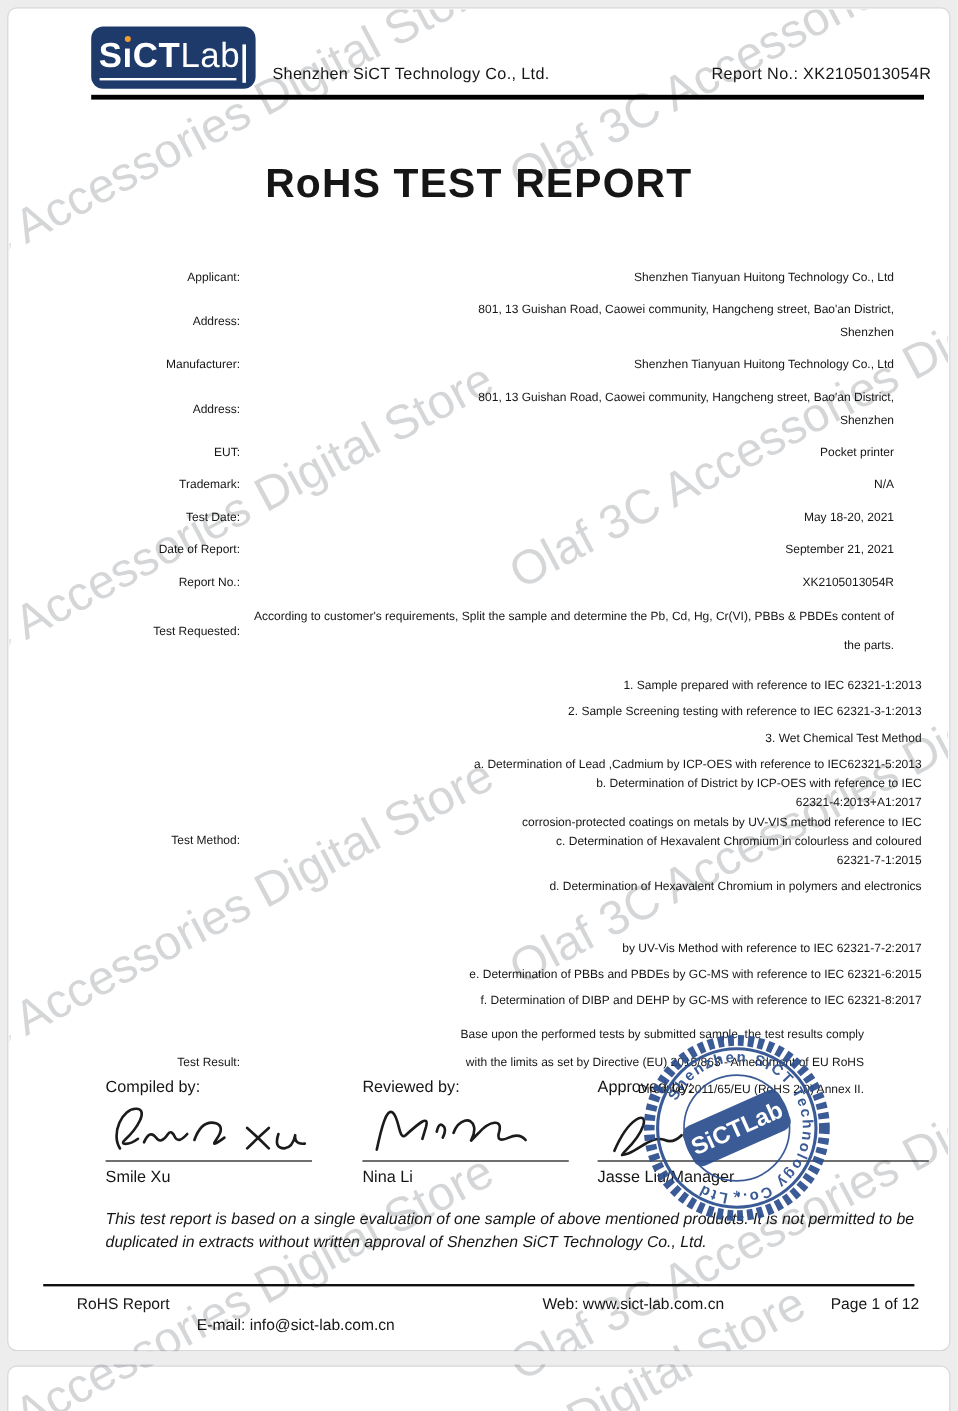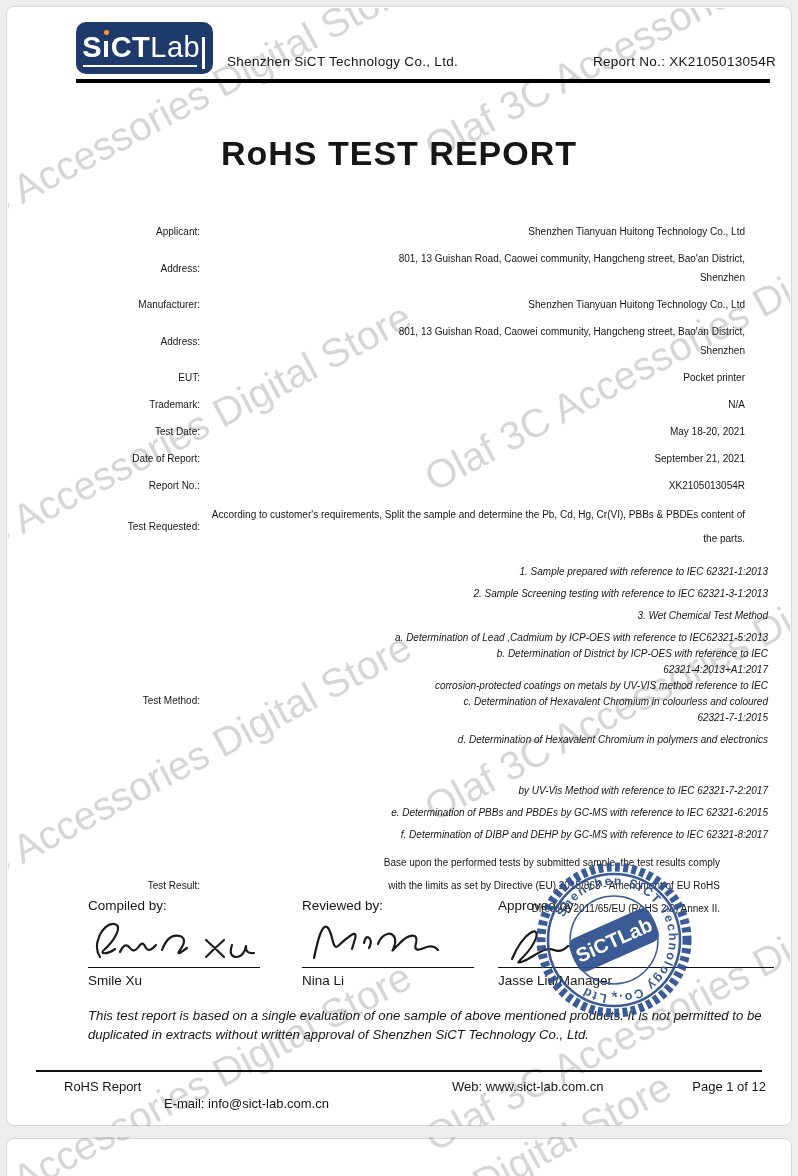--- a/index.html
+++ b/index.html
@@ -41,21 +41,21 @@
          font-size:34px;font-weight:700;letter-spacing:1px;}
 
   
   .fields{position:absolute;left:76px;right:24px;top:212px;font-size:10px;text-align:right;}
   .frow{display:flex;align-items:center;padding:4px 0;}
   .flabel{width:118px;flex:0 0 118px;line-height:19px;}
   .fvalue{flex:1;max-width:545px;line-height:19px;}
   .fvalue div:empty{display:none;}
   .req .fvalue{line-height:23.5px;}
   .method .fvalue{max-width:575px;}
-  .mline{line-height:16px;font-style:italic;}
+  .mline{line-height:16px;}
   .mline.num{margin-top:5px;line-height:17px;}
   .mline.indent{padding-left:14px;margin-top:35px;}
   .result .fvalue{line-height:23px;max-width:520px;}
 
   
   .sigs{position:absolute;top:880px;left:0;right:0;height:120px;font-size:13.5px;}
   .sig-col{position:absolute;top:12px;}
   .sig-c1{left:82px;width:172px;}
   .sig-c2{left:296px;width:172px;}
   .sig-c3{left:492px;width:276px;}

